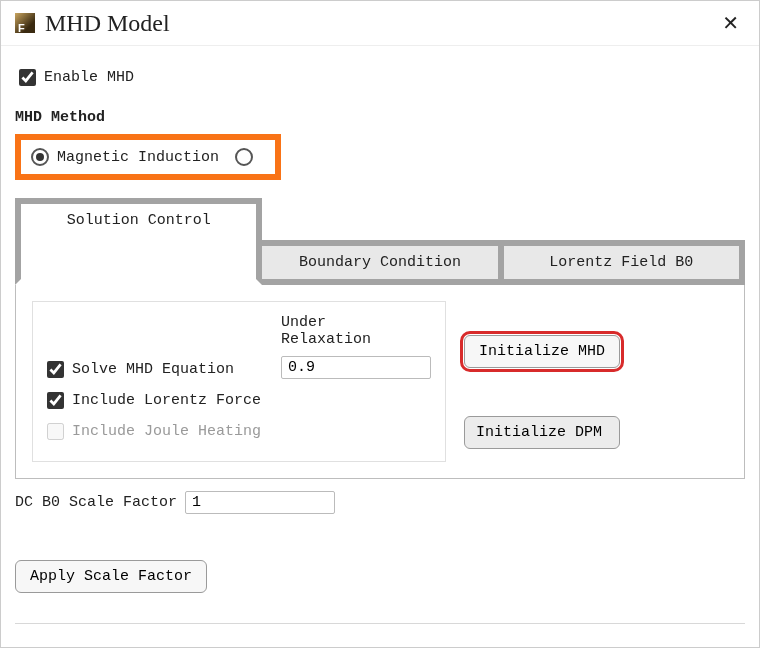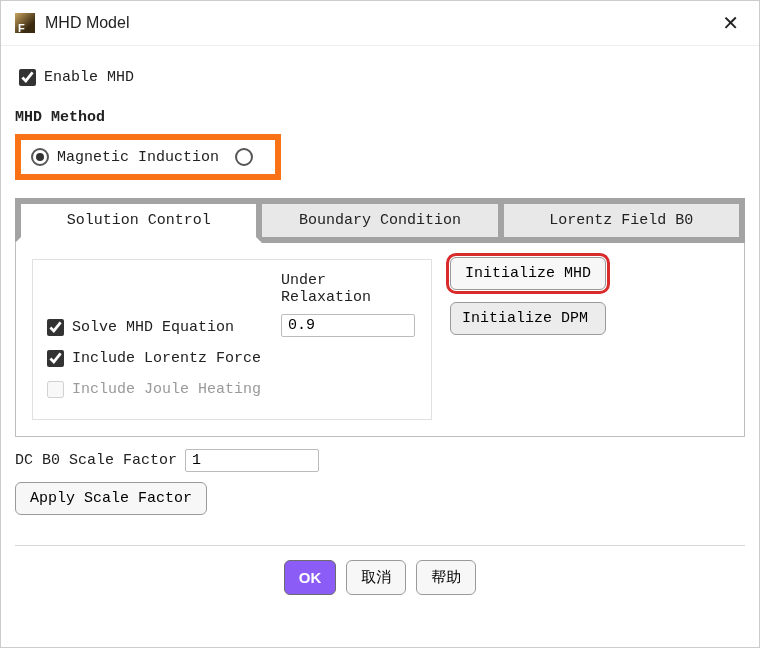--- a/index.html
+++ b/index.html
@@ -31,22 +31,22 @@
   .title-icon::after {
     content: "F";
     position: absolute;
     left: 3px; bottom: -1px;
     color: #fff;
     font-family: Arial, sans-serif;
     font-size: 11px;
     font-weight: bold;
   }
   .title-text {
-    font-family: Liberation Sans, sans-serif;
-    font-size: 16px;
+    font-family: Liberation Serif, serif;
+    font-size: 24px;
     flex: 1;
   }
   .close-x {
     font-family: Arial, sans-serif;
     font-size: 20px;
     cursor: pointer;
     padding: 2px 6px;
   }
   .content {
     padding: 16px 14px 0 14px;
@@ -104,61 +104,62 @@
     text-align: center;
     padding: 8px 0;
     border: 6px solid #a3a3a3;
     background: #e8e8e8;
     cursor: pointer;
   }
   .tab.active {
     background: #fff;
     border-bottom-color: #fff;
   }
-  .tab + .tab { border-left: none; }
+  .tab + .tab { border-left: none; margin-top: 42px; }
   .tab-body {
     border: 1px solid #bdbdbd;
     border-top: none;
     padding: 16px;
     display: flex;
     align-items: flex-start;
     gap: 18px;
   }
   .left-pane {
     border: 1px solid #e0e0e0;
     padding: 12px 14px 14px 10px;
     min-width: 400px;
     display: flex;
     align-items: flex-start;
     gap: 20px;
   }
   .chk-col { display: flex; flex-direction: column; margin-top: 40px; }
   .urlabel { margin-bottom: 8px; }
   .txtfield {
-    width: 134px;
+    width: 150px;
     font-family: inherit;
     font-size: inherit;
     padding: 2px 6px;
     border: 1px solid #bbb;
     background: #fff;
     border-radius: 2px;
   }
   .right-btns {
     display: flex; flex-direction: column; gap: 12px;
     margin-top: -2px;
   }
   .btn {
     padding: 7px 14px;
     background: #f7f7f7;
     border: 1px solid #9a9a9a;
     border-radius: 6px;
     font-family: inherit;
     font-size: inherit;
     cursor: pointer;
     white-space: nowrap;
+    margin-top: 36px;
   }
   .btn.primary {
     background: #8b5cf6;
     color: #fff;
     font-family: Arial, sans-serif;
     font-weight: bold;
     border-color: #6c6c6c;
   }
   .btn.sec { background: #ececec; padding-left: 8px; }
   .highlight-red { outline: 3px solid #d82b2b; outline-offset: 1px; }

